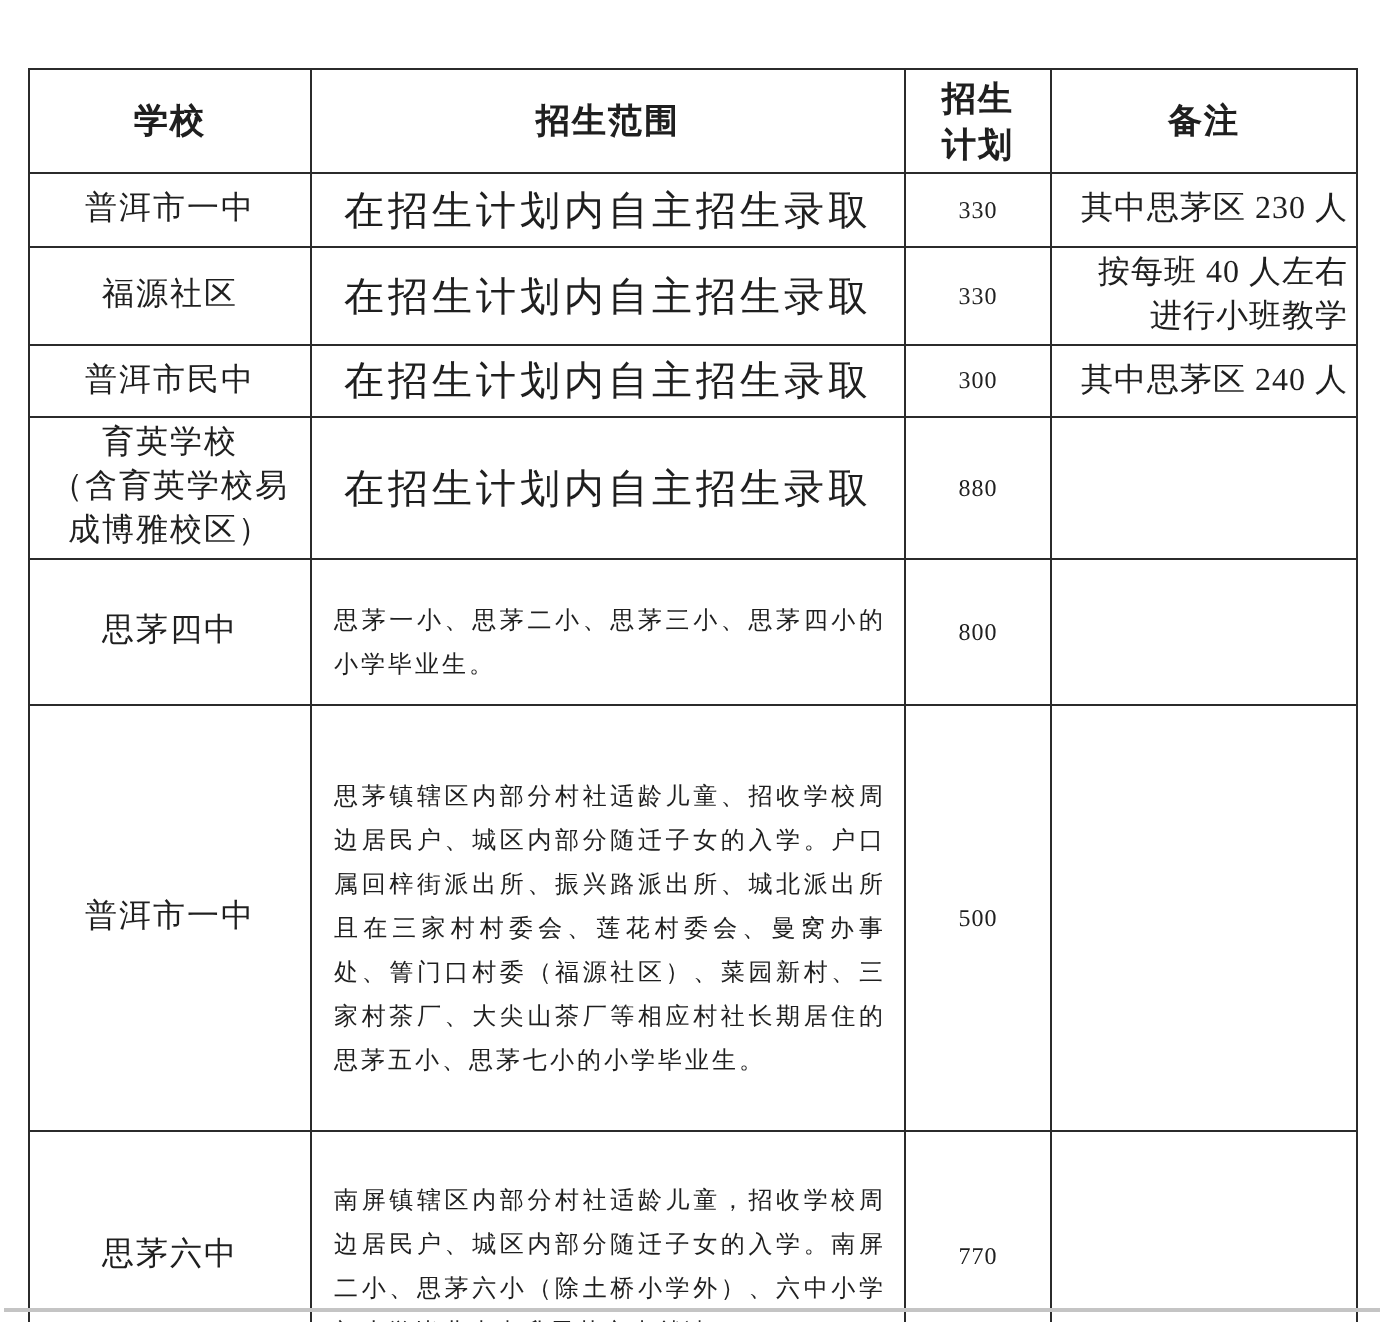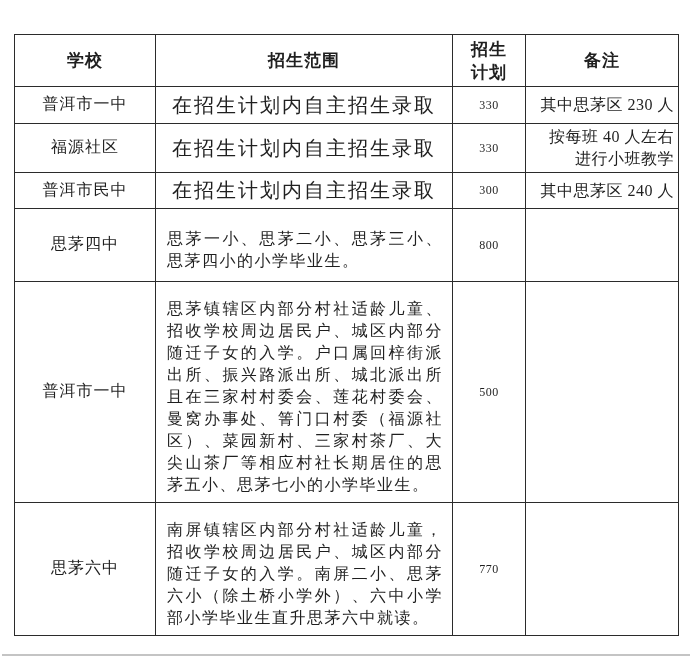--- a/index.html
+++ b/index.html
@@ -44,21 +44,21 @@
     padding: 2px 3px;
     font-family: Liberation Mono, monospace;
   }
   td.scope-center {
     text-align: center;
     font-size: 20px;
     letter-spacing: 2px;
   }
   td.scope-para {
     text-align: justify;
-    font-size: 16px;
+    font-size: 12px;
     letter-spacing: 1.5px;
     line-height: 22px;
     padding: 16px 9px 6px 11px;
   }
   td.plan {
     text-align: center;
     font-size: 12px;
     letter-spacing: 0.5px;
   }
   td.note {
@@ -112,20 +112,28 @@
         <td class="plan">330</td>
         <td class="note">按每班 40 人左右
 进行小班教学</td>
       </tr>
       <tr style="height:36px">
         <td class="school">普洱市民中</td>
         <td class="scope-center">在招生计划内自主招生录取</td>
         <td class="plan">300</td>
         <td class="note">其中思茅区 240 人</td>
       </tr>
+      <tr style="height:67px">
+        <td class="school">育英学校
+（含育英学校易
+成博雅校区）</td>
+        <td class="scope-center">在招生计划内自主招生录取</td>
+        <td class="plan">880</td>
+        <td class="note"></td>
+      </tr>
       <tr style="height:73px">
         <td class="school">思茅四中</td>
         <td class="scope-para">思茅一小、思茅二小、思茅三小、思茅四小的小学毕业生。</td>
         <td class="plan">800</td>
         <td class="note"></td>
       </tr>
       <tr style="height:213px">
         <td class="school">普洱市一中</td>
         <td class="scope-para">思茅镇辖区内部分村社适龄儿童、招收学校周边居民户、城区内部分随迁子女的入学。户口属回梓街派出所、振兴路派出所、城北派出所且在三家村村委会、莲花村委会、曼窝办事处、箐门口村委（福源社区）、菜园新村、三家村茶厂、大尖山茶厂等相应村社长期居住的思茅五小、思茅七小的小学毕业生。</td>
         <td class="plan">500</td>

